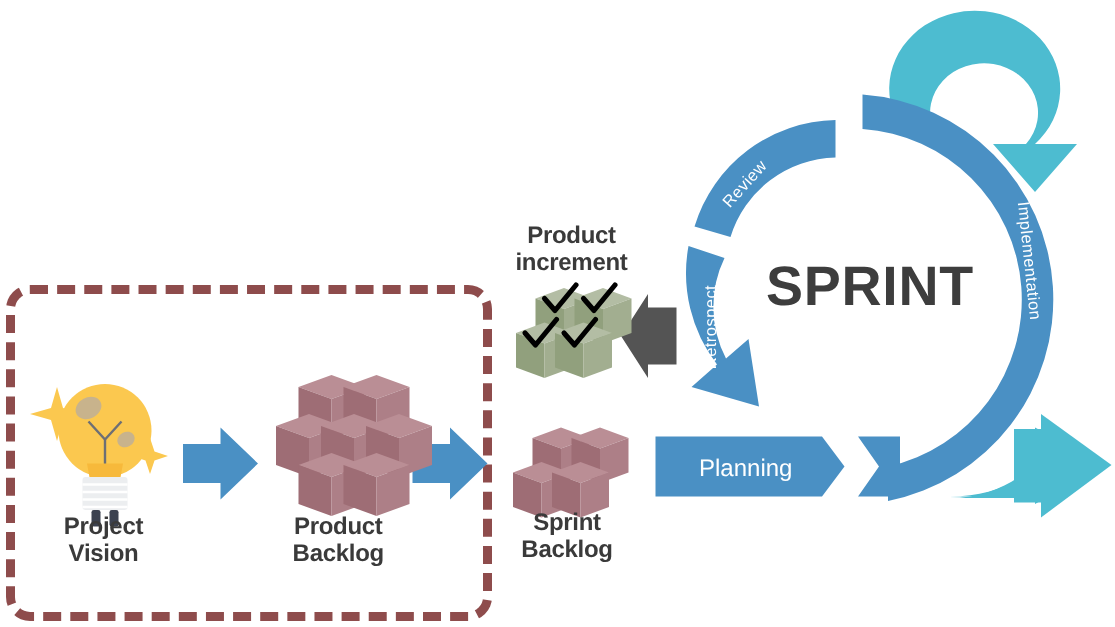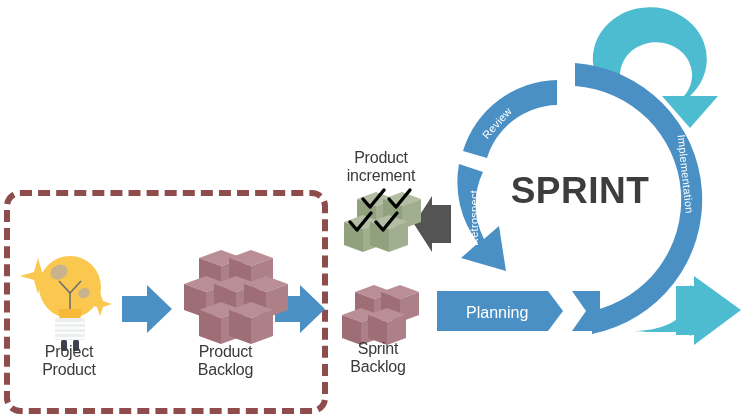--- a/index.html
+++ b/index.html
@@ -28,21 +28,21 @@
     height: 224px;
     border: 6px dashed #8e4c4c;
     border-radius: 16px;
     box-sizing: border-box;
   }
 
   
   .node-label {
     position: absolute;
     text-align: center;
-    font-weight: normal;
+    font-weight: bold;
     color: #3a3a3a;
     line-height: 1.12;
     letter-spacing: -0.2px;
     white-space: pre-line;
   }
   .label-lg { font-size: 16px; }
 
   
   .sprint-word {
     position: absolute;
@@ -298,21 +298,21 @@
   </svg>
 
   <div class="sprint-word">SPRINT</div>
 
   <div class="arc-label lbl-review">Review</div>
   <div class="arc-label lbl-retrospect">Retrospect</div>
   <div class="arc-label lbl-implementation">Implementation</div>
   <div class="lbl-planning">Planning</div>
 
   <div class="node-label label-lg" style="left:14px; top:343px; width:110px;">Project
-Product</div>
+Vision</div>
 
   <div class="node-label label-lg" style="left:168px; top:343px; width:115px;">Product
 Backlog</div>
 
   <div class="node-label label-lg" style="left:323px; top:340px; width:110px;">Sprint
 Backlog</div>
 
   <div class="node-label label-lg" style="left:326px; top:149px; width:110px;">Product
 increment</div>
 

